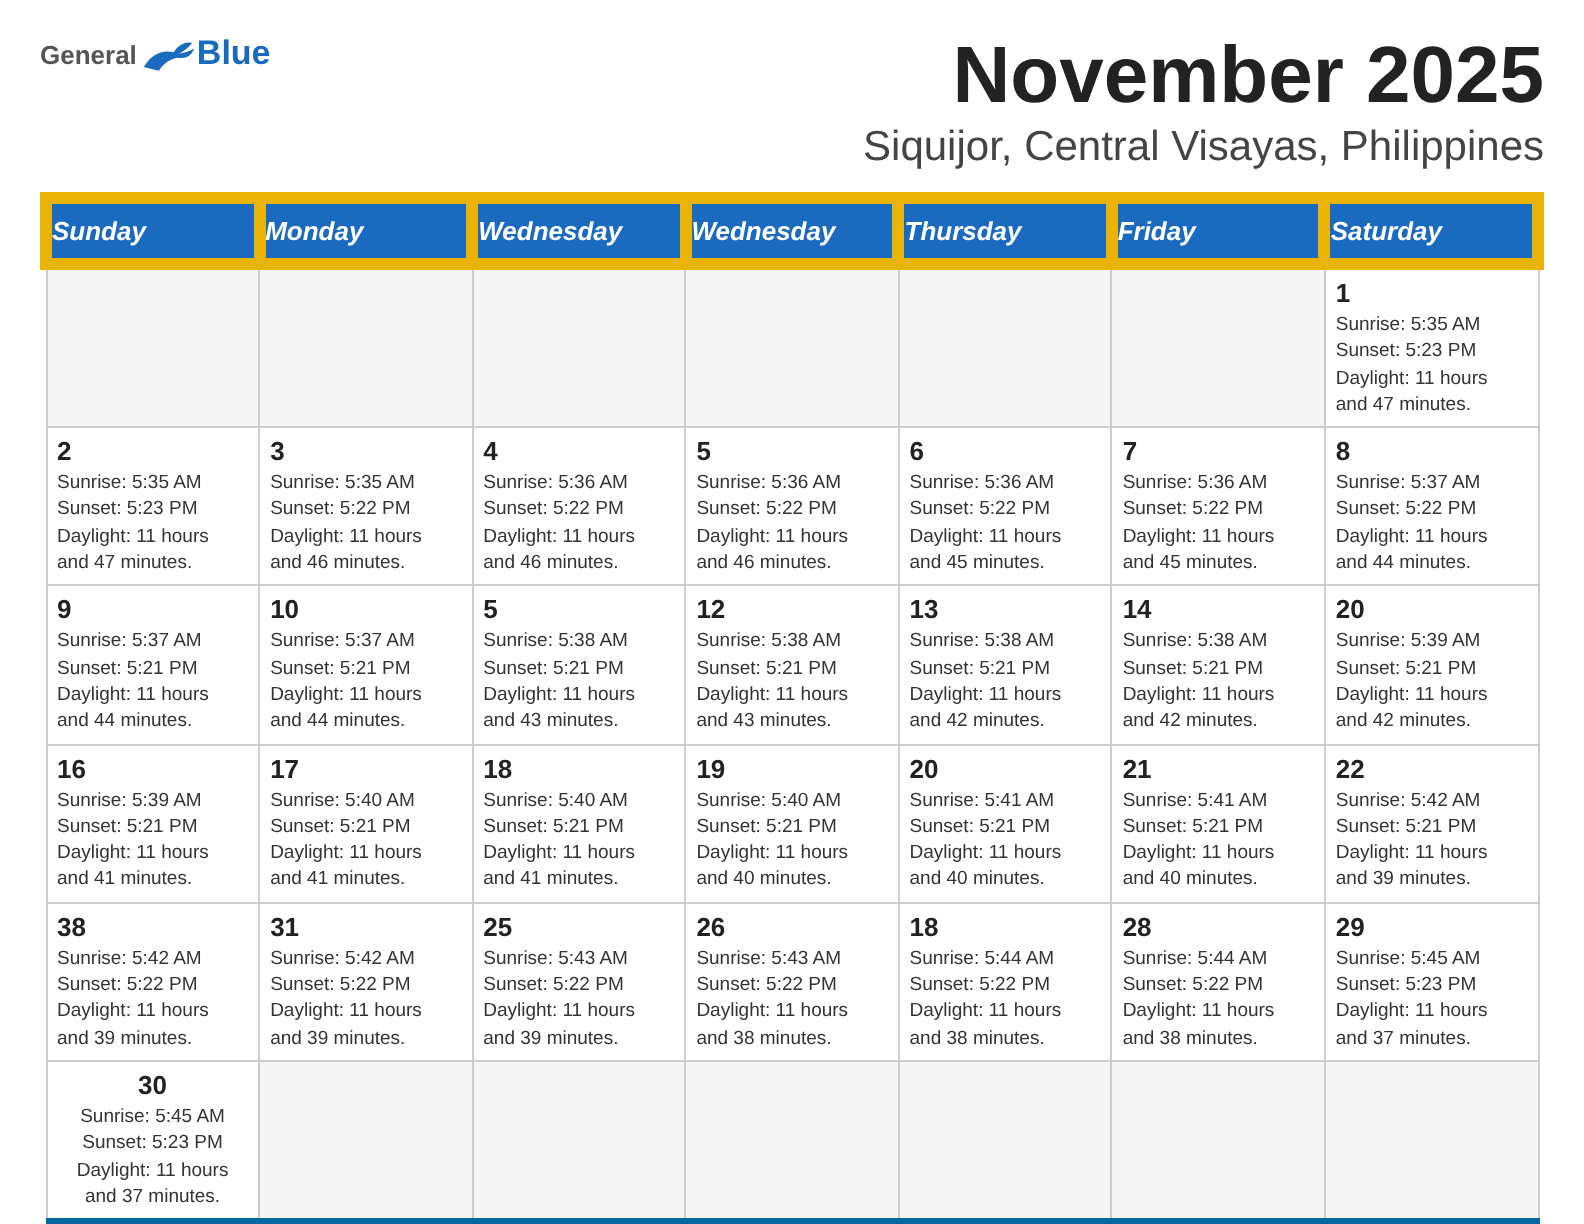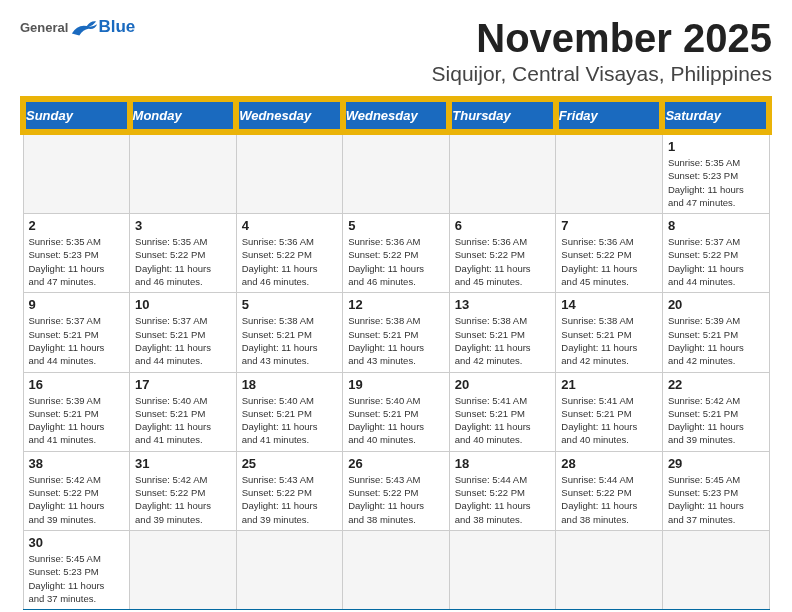--- a/index.html
+++ b/index.html
@@ -83,21 +83,22 @@
       color: #222;
       display: block;
       margin-bottom: 2px;
     }
     .day-info {
       font-size: 9.5px;
       line-height: 1.4;
       color: #333;
     }
     .last-row td {
-      border-bottom: 1px solid #0369a1;
+      border-bottom: 4px solid #0369a1;
+      text-align: center;
     }
   </style>
 </head>
 <body>
 
 <div class="header-section">
   <div class="logo">
     <div class="logo-text">
       <span class="logo-general">General</span>
       <svg class="logo-bird" viewBox="0 0 30 22" xmlns="http://www.w3.org/2000/svg">

